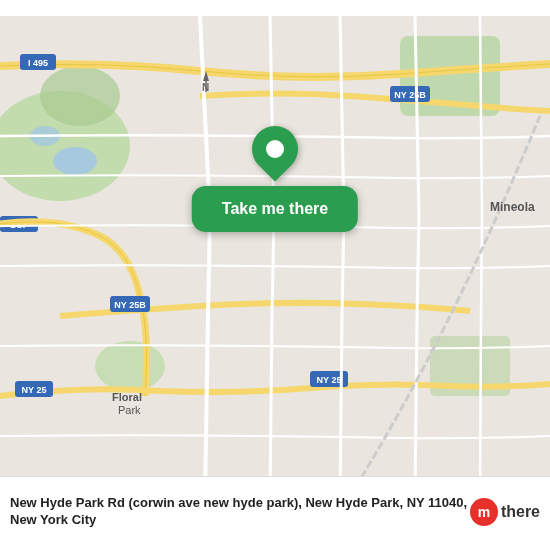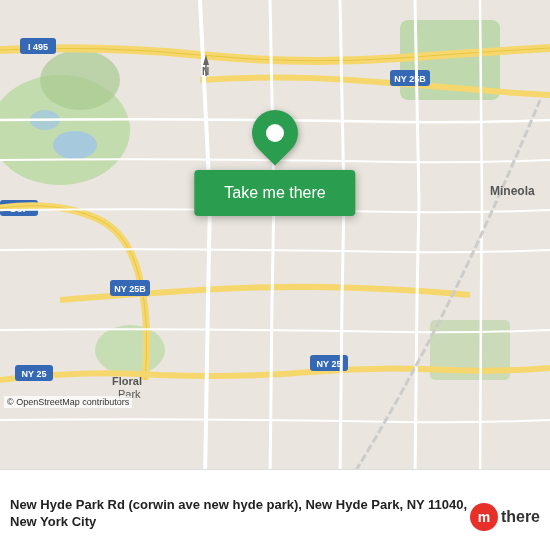--- a/index.html
+++ b/index.html
@@ -11,32 +11,33 @@
       font-family: Arial, sans-serif;
       position: relative;
     }
 
     #map-container {
       width: 550px;
       height: 480px;
       position: relative;
       overflow: hidden;
       background-color: #c4b5fd;
+      margin-top: 16px;
     }
 
     
     #info-bar {
       position: absolute;
-      bottom: 11px;
+      bottom: 4px;
       left: 0;
       width: 550px;
       height: 70px;
       background: #fff;
       display: flex;
-      align-items: flex-end;
+      align-items: center;
       padding: 8px 10px;
       border-top: 1px solid #ddd;
     }
 
     #openstreetmap-credit {
       position: absolute;
       bottom: 72px;
       left: 4px;
       font-size: 9px;
       color: #333;
@@ -80,24 +81,24 @@
 
     
     #take-me-there-btn {
       position: absolute;
       top: 170px;
       left: 50%;
       transform: translateX(-50%);
       background: #2a9d4f;
       color: white;
       border: none;
-      border-radius: 4px;
+      border-radius: 14px;
       padding: 14px 30px;
       font-size: 16px;
-      font-weight: normal;
+      font-weight: bold;
       cursor: pointer;
       z-index: 20;
       white-space: nowrap;
       box-shadow: 0 2px 8px rgba(0,0,0,0.3);
     }
 
     
     #map-pin {
       position: absolute;
       top: 110px;
@@ -204,23 +205,20 @@
   </svg>
 
   <div id="map-pin">
     <div class="pin-outer">
       <div class="pin-inner"></div>
     </div>
   </div>
 
   <button id="take-me-there-btn">Take me there</button>
 
-  <div id="openstreetmap-credit">
-    <span>© OpenStreetMap contributors</span>
-  </div>
 </div>
 
 <div id="info-bar">
   <div id="location-info">
     <div id="location-name">New Hyde Park Rd (corwin ave new hyde park), New Hyde Park, NY 11040, New York City</div>
   </div>
   <div id="moovit-logo">
     <div id="moovit-icon">
       <span>m</span>
     </div>

